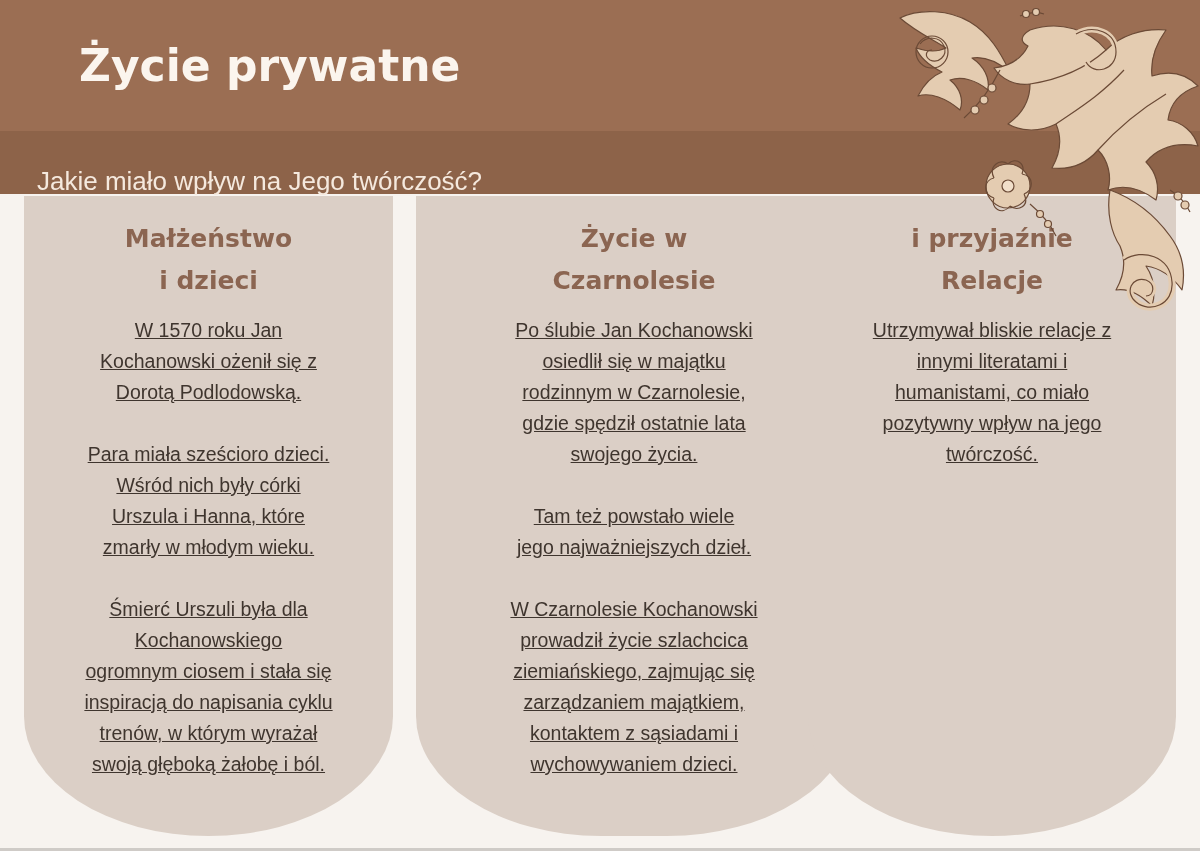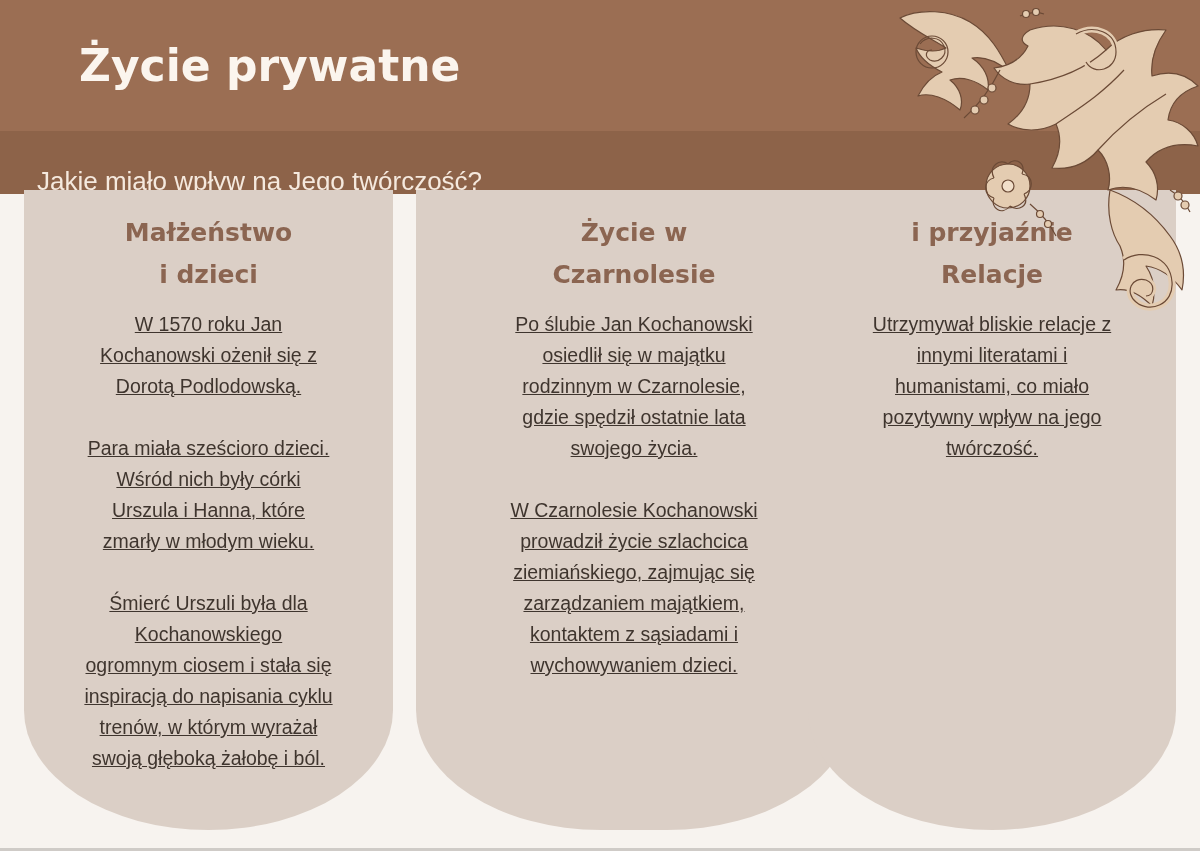--- a/index.html
+++ b/index.html
@@ -22,21 +22,21 @@
     font-family: "DejaVu Sans", sans-serif;
     font-weight: bold; font-size: 44px; letter-spacing: 0px;
     color: #fbf5ee; white-space: nowrap;
   }
   .subtitle {
     position: absolute; left: 37px; top: 146px;
     font-family: Liberation Sans, sans-serif;
     font-size: 26px; color: #f5e9de; white-space: nowrap; margin-top: 20px;
   }
   .card {
-    position: absolute; top: 190px; height: 640px;
+    position: absolute; top: 196px; height: 640px;
     background: #dbcfc6;
     border-radius: 0 0 185px 185px / 0 0 120px 120px;
   }
   .card-1 { left: 24px; width: 369px; }
   .card-2 { left: 416px; width: 436px; }
   .card-3 { left: 808px; width: 368px; }
   .card-heading {
     position: absolute; left: 0; right: 0; top: 22px;
     text-align: center;
     font-family: "DejaVu Sans", sans-serif; font-weight: bold;
@@ -92,20 +92,22 @@
   <div class="card-heading">
     <div>Życie w</div>
     <div>Czarnolesie</div>
   </div>
   <div class="card-body">
     <p>Po ślubie Jan Kochanowski
 osiedlił się w majątku
 rodzinnym w Czarnolesie,
 gdzie spędził ostatnie lata
 swojego życia.</p>
+    <p>Tam też powstało wiele
+jego najważniejszych dzieł.</p>
     <p>W Czarnolesie Kochanowski
 prowadził życie szlachcica
 ziemiańskiego, zajmując się
 zarządzaniem majątkiem,
 kontaktem z sąsiadami i
 wychowywaniem dzieci.</p>
   </div>
 </div>
 
 <div class="card card-3">

